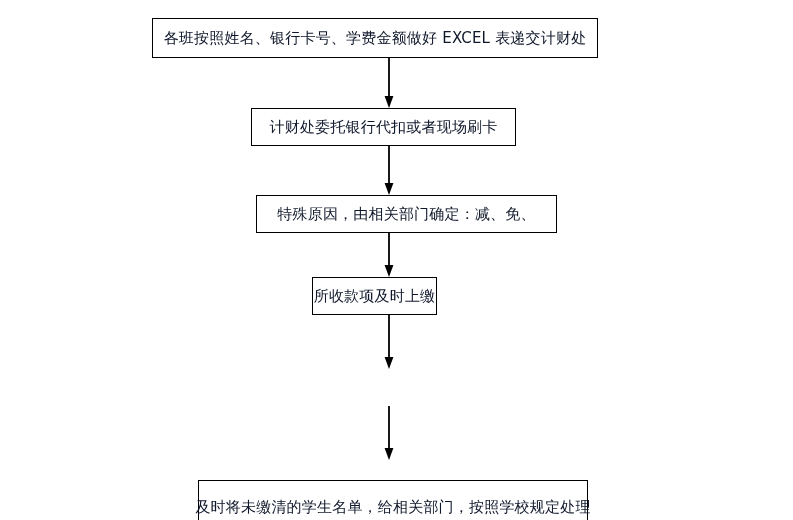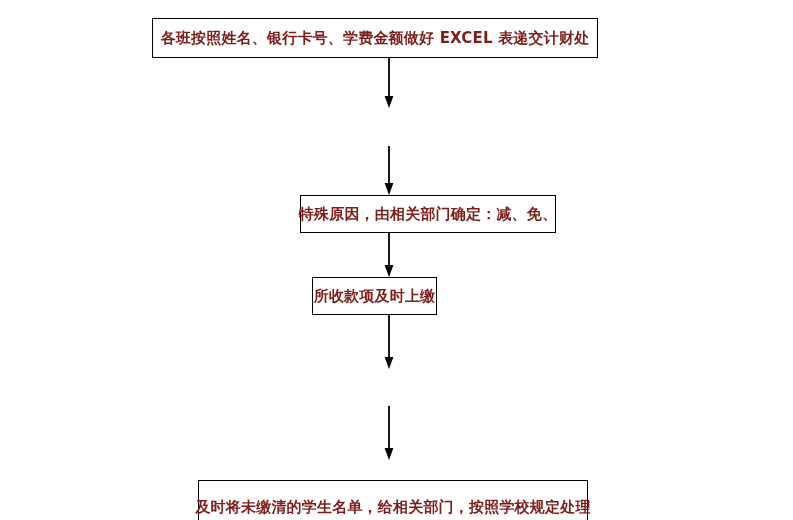--- a/index.html
+++ b/index.html
@@ -21,33 +21,32 @@
   }
   .node {
     position: absolute;
     box-sizing: border-box;
     border: 1.6px solid #000000;
     background: #ffffff;
     display: flex;
     align-items: center;
     justify-content: center;
     text-align: center;
-    color: #7f1d1d;
+    color: #0f172a;
     line-height: 1.2;
     white-space: nowrap;
-    font-weight: bold;
   }
   .node-label {
     display: block;
     font-size: 15px;
     letter-spacing: 0.2px;
   }
   .node-1 { left: 152px; top: 18px;  width: 446px; height: 40px; }
   .node-2 { left: 251px; top: 108px; width: 265px; height: 38px; }
-  .node-3 { left: 256px; top: 195px; width: 256px; height: 38px; margin-left: 44px; }
+  .node-3 { left: 256px; top: 195px; width: 301px; height: 38px; }
   .node-4 { left: 312px; top: 277px; width: 125px; height: 38px; }
   .node-5 { left: 310px; top: 369px; width: 157px; height: 37px; }
   .node-6 { left: 198px; top: 480px; width: 390px; height: 53px; }
 
   .arrow {
     position: absolute;
     width: 16px;
     transform: translateX(-50%);
   }
   .arrow svg {
@@ -70,20 +69,23 @@
     <span class="node-label">各班按照姓名、银行卡号、学费金额做好 EXCEL 表递交计财处</span>
   </div>
 
   <div class="arrow arrow-1">
     <svg viewBox="0 0 16 50" preserveAspectRatio="none" aria-hidden="true">
       <line x1="8" y1="0" x2="8" y2="40" stroke="#000000" stroke-width="1.8"></line>
       <polygon points="8,50 3.6,38 12.4,38" fill="#000000"></polygon>
     </svg>
   </div>
 
+  <div class="node node-2">
+    <span class="node-label">计财处委托银行代扣或者现场刷卡</span>
+  </div>
 
   <div class="arrow arrow-2">
     <svg viewBox="0 0 16 49" preserveAspectRatio="none" aria-hidden="true">
       <line x1="8" y1="0" x2="8" y2="39" stroke="#000000" stroke-width="1.8"></line>
       <polygon points="8,49 3.6,37 12.4,37" fill="#000000"></polygon>
     </svg>
   </div>
 
   <div class="node node-3">
     <span class="node-label">特殊原因，由相关部门确定：减、免、</span>

